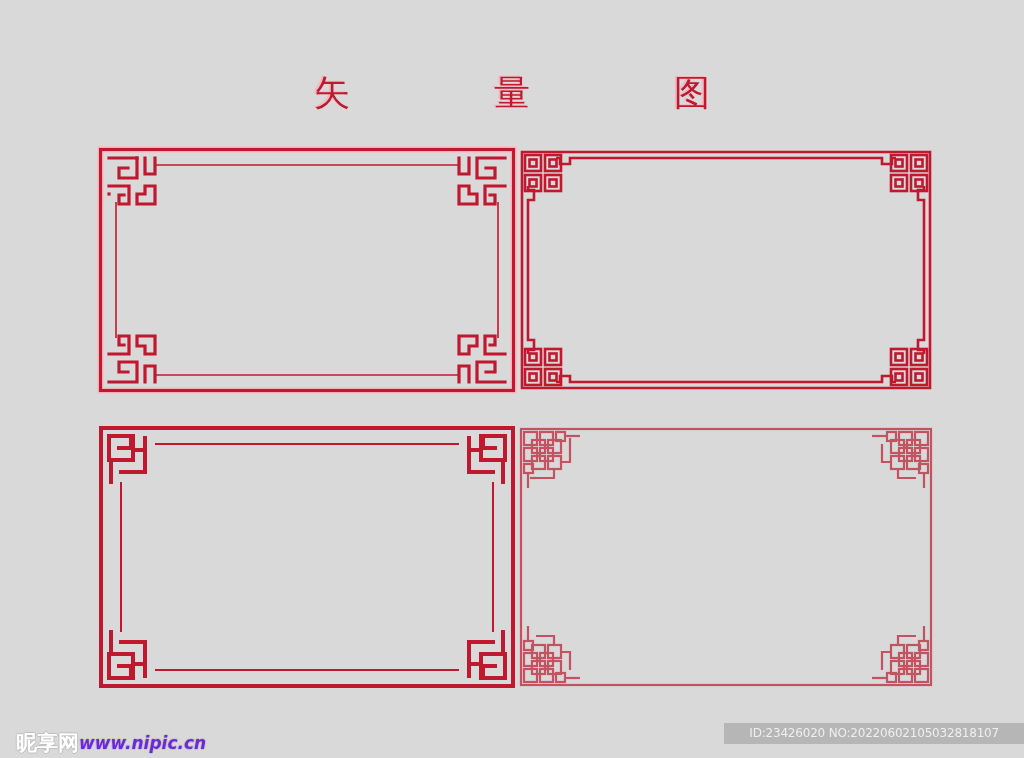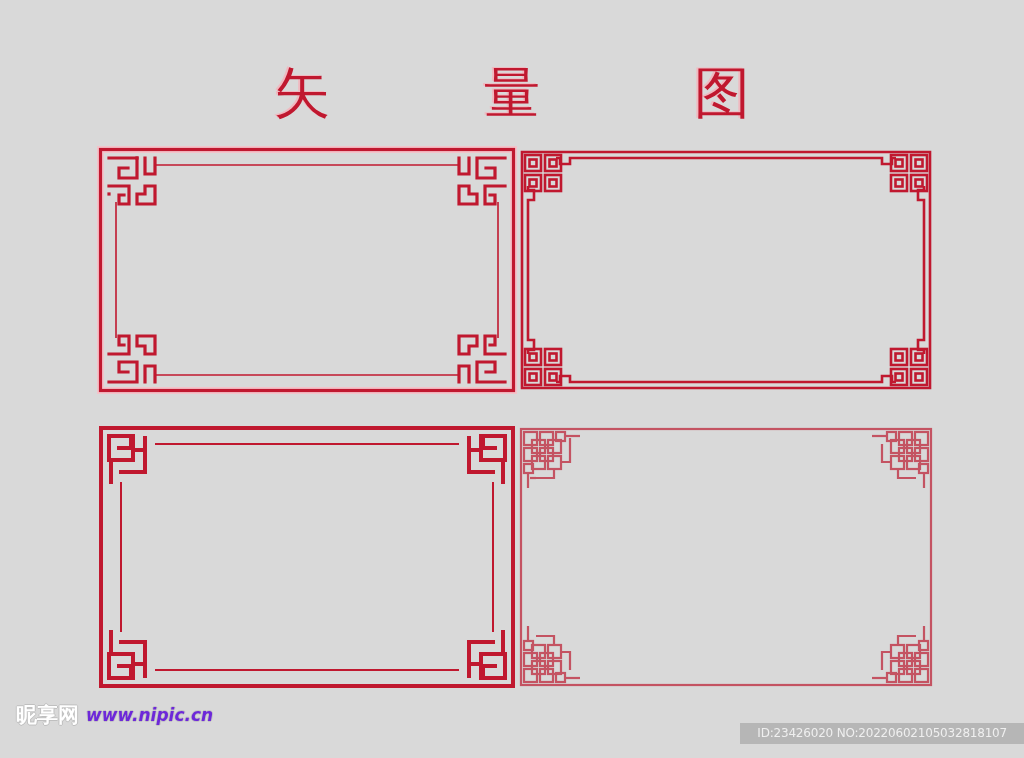--- a/index.html
+++ b/index.html
@@ -24,21 +24,21 @@
   }
 
   
   #title {
     position: absolute;
     left: 0;
     top: 62px;
     width: 1024px;
     text-align: center;
     font-family: "Liberation Serif", "DejaVu Serif", serif;
-    font-size: 56px;
+    font-size: 36px;
     line-height: 62px;
     font-weight: 400;
     letter-spacing: 42px;
     text-indent: 42px;
     color: #c0182f;
     text-shadow: -2px -1px 0 #f0b9c0;
     white-space: pre;
     user-select: none;
   }
 
@@ -54,24 +54,23 @@
 
   #frame-1 { left: 97px;  top: 146px; width: 420px; height: 248px; }
   #frame-2 { left: 516px; top: 146px; width: 420px; height: 248px; }
   #frame-3 { left: 97px;  top: 424px; width: 420px; height: 266px; }
   #frame-4 { left: 516px; top: 424px; width: 420px; height: 266px; }
 
   
   #watermark {
     position: absolute;
     left: 16px;
-    top: 703px;
+    top: 731px;
     display: flex;
     align-items: center;
-    gap: 7px;
     user-select: none;
   }
   #wm-logo {
     font-family: "DejaVu Sans", sans-serif;
     font-size: 21px;
     line-height: 24px;
     font-weight: 700;
     color: #ffffff;
     letter-spacing: 0px;
     text-shadow:
@@ -90,21 +89,21 @@
       0 -1px #c4c4c4, 0 1px #c4c4c4;
   }
 
   
   #id-badge {
     position: absolute;
     right: 0px;
     top: 723px;
     height: 21px;
     line-height: 21px;
-    padding: 0 17px;
+    padding: 0 25px;
     background: #b6b6b6;
     color: #efefef;
     font-family: "DejaVu Sans", sans-serif;
     font-size: 12px;
     letter-spacing: -0.2px;
     white-space: nowrap;
     user-select: none;
   }
 </style>
 </head>

